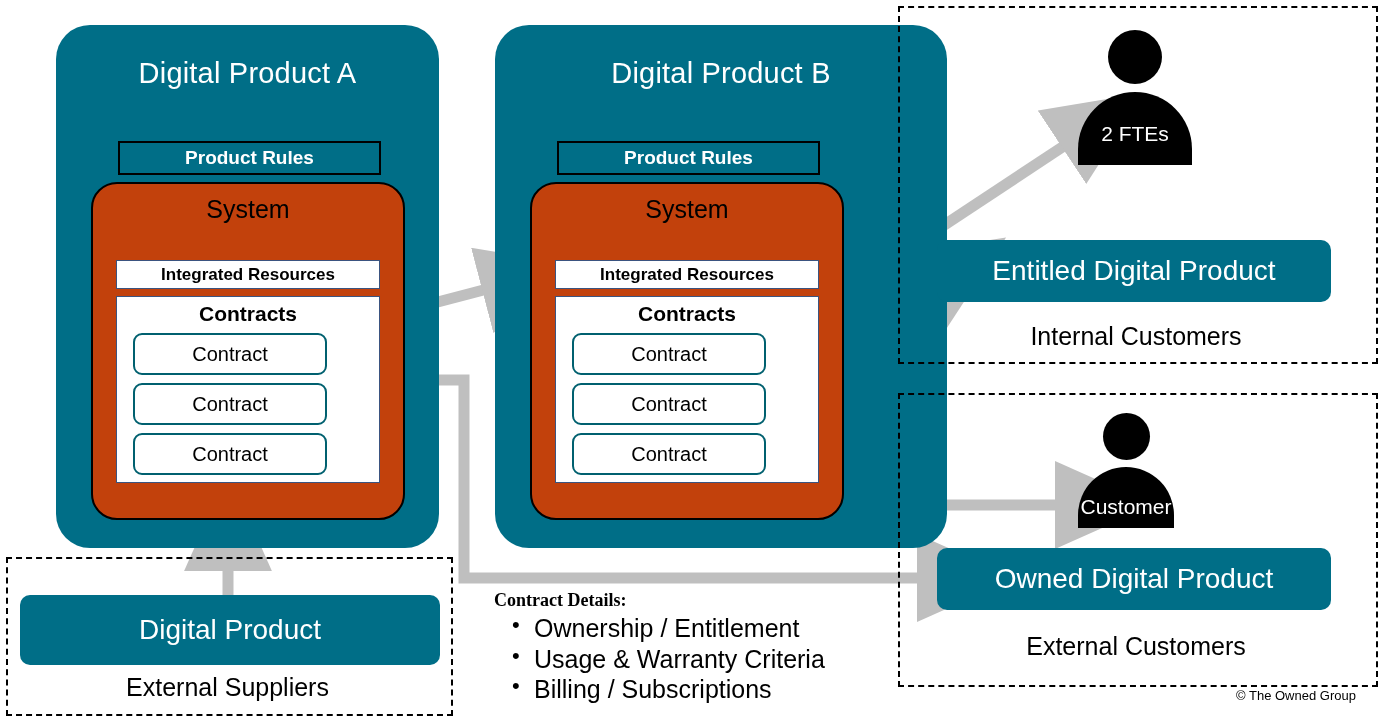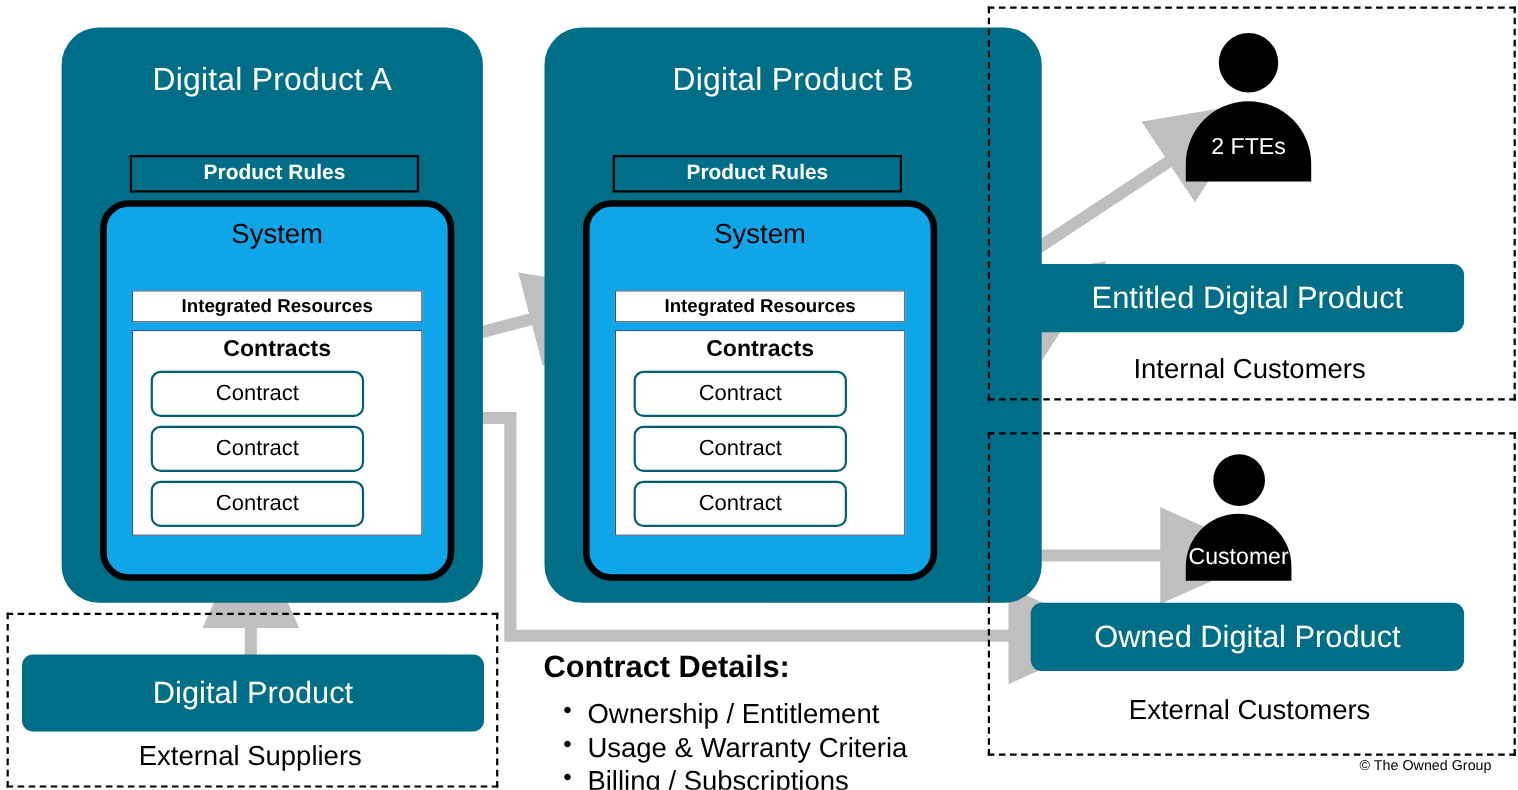--- a/index.html
+++ b/index.html
@@ -10,21 +10,21 @@
   
   #wires{position:absolute;left:0;top:0;width:1380px;height:718px;}
 
   
   .product-card{position:absolute;background:#006E87;border-radius:34px;}
   .product-title{position:absolute;left:0;right:0;top:32px;text-align:center;
        color:#ffffff;font-size:29px;letter-spacing:.2px;}
   .rules-box{position:absolute;height:30px;border:2px solid #000;
        background:#006E87;display:flex;align-items:center;justify-content:center;
        color:#fff;font-weight:bold;font-size:19px;}
-  .system-box{position:absolute;background:#0ea5e9;border:6px solid #000000;
+  .system-box{position:absolute;background:#c2410c;border:2px solid #000000;
        border-radius:26px;}
   .system-title{position:absolute;left:0;right:0;top:11px;text-align:center;
        color:#000;font-size:25px;}
   .res-box{position:absolute;height:27px;border:1.5px solid #3B5480;
        background:#fff;display:flex;align-items:center;justify-content:center;
        color:#000;font-weight:bold;font-size:17px;}
   .contracts-box{position:absolute;border:1.5px solid #3B5480;background:#fff;}
   .contracts-title{position:absolute;left:0;right:0;top:5px;text-align:center;
        color:#000;font-weight:bold;font-size:21px;}
   .contract-chip{position:absolute;height:38px;border:2px solid #00606F;
@@ -42,21 +42,21 @@
 
   
   .person{position:absolute;}
   .person .head{position:absolute;border-radius:50%;background:#000;}
   .person .body{position:absolute;background:#000;}
   .person .plabel{position:absolute;left:0;right:0;text-align:center;
        color:#ffffff;font-size:21px;}
 
   
   .details{position:absolute;color:#000;}
-  .details .dtitle{font-size:28px;font-weight:bold;margin:0 0 12px 0;}
+  .details .dtitle{font-size:18px;font-weight:bold;margin:0 0 2px 0;font-family:Liberation Serif, serif;}
   .details ul{list-style:none;margin:0;padding:0 0 0 18px;}
   .details li{font-size:25px;line-height:1.22;position:relative;padding-left:22px;}
   .details li:before{content:"\2022";position:absolute;left:0;top:-1px;font-size:22px;}
 
   .copyright{position:absolute;font-size:13px;color:#000;}
 </style>
 </head>
 <body>
 
 <div id="stage">

